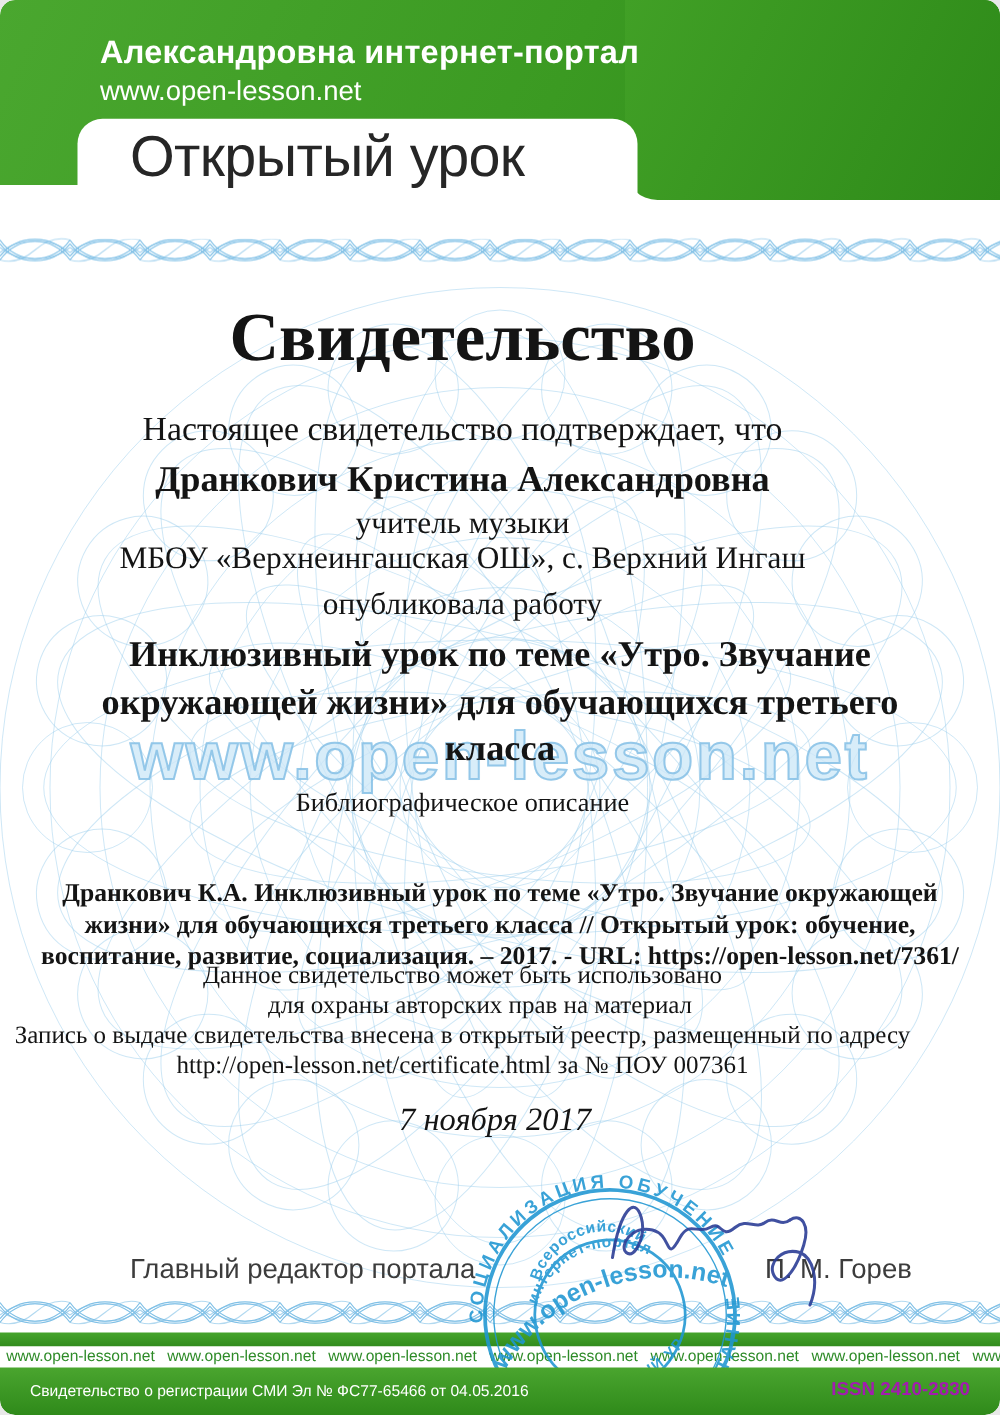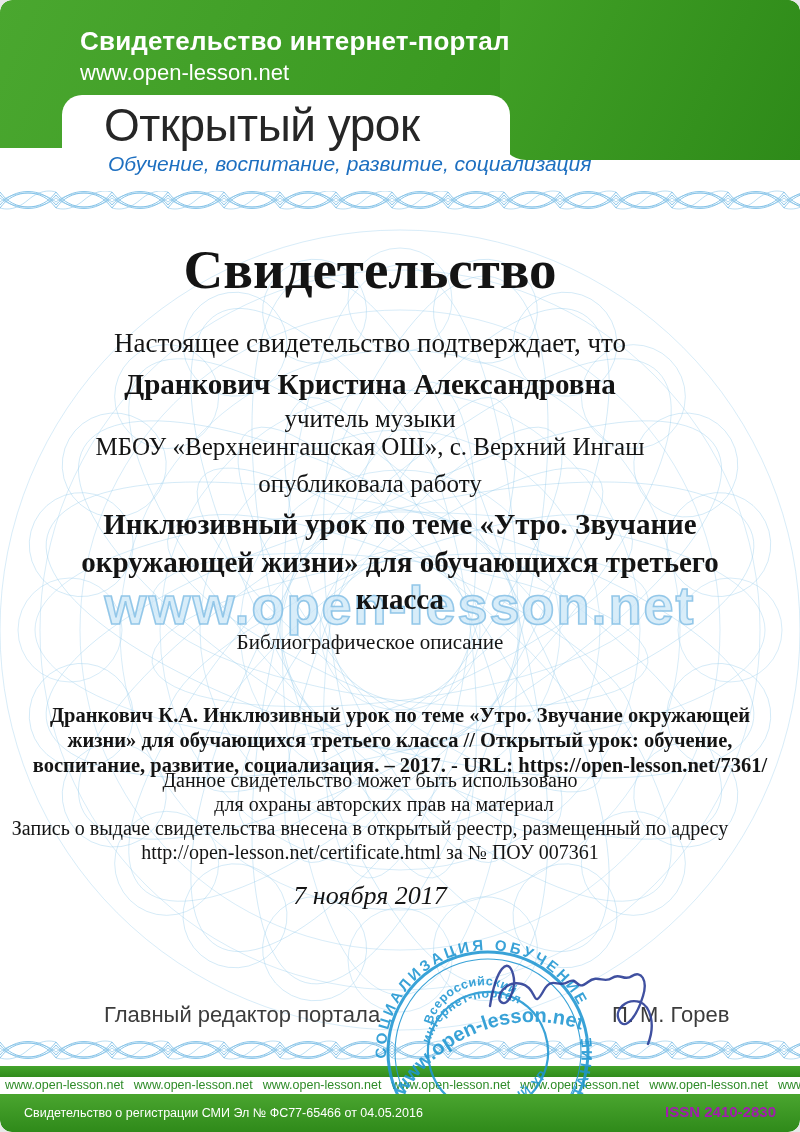--- a/index.html
+++ b/index.html
@@ -39,21 +39,21 @@
   .confirm{top:328px;font-size:27px;}
   .name{top:368px;font-size:29px;font-weight:bold;}
   .role{top:405px;font-size:25px;}
   .school{top:433px;font-size:25px;}
   .published{top:470px;font-size:25px;}
   .worktitle{top:506px;left:60px;width:680px;font-size:29px;font-weight:bold;line-height:1.3;}
   .bibhead{top:630px;font-size:21px;}
   .bibtext{top:659px;left:28px;width:744px;font-size:20.5px;font-weight:bold;line-height:1.22;margin-top:44px;}
   .usage1{top:769px;font-size:20px;} .usage2{top:793px;font-size:20px;margin-left:14px;}
   .reg1{top:817px;font-size:20px;} .reg2{top:841px;font-size:20px;}
-  .date{top:881px;font-size:26px;font-style:italic;}
+  .date{top:881px;font-size:26px;font-style:italic;padding-left:26px;}
 
   
   .editor-label{left:104px;top:1002px;z-index:2;color:#3c3c3c;font-size:22px;}
   .editor-name{left:612px;top:1002px;z-index:2;color:#3c3c3c;font-size:22px;}
   #stamp{left:372px;top:936px;width:232px;height:232px;z-index:3;opacity:.88;}
   #stamp text{fill:#1e96d2;font-family:"Liberation Sans",sans-serif;}
   #stamp .ring-word{font-size:15px;font-weight:bold;letter-spacing:3px;}
   #stamp .inner-small{font-size:12.5px;font-weight:bold;letter-spacing:.5px;}
   #stamp .inner-url{font-size:20px;font-weight:bold;}
   #stamp .inner-bottom{font-size:12px;font-weight:bold;letter-spacing:1.5px;}
@@ -70,25 +70,24 @@
   .footer-reg{left:24px;top:1106px;z-index:5;color:#fff;font-size:12.5px;}
   .footer-issn{right:24px;top:1103px;z-index:5;color:#a21caf;font-size:15px;font-weight:bold;text-align:right;}
 </style>
 </head>
 <body>
 
 <div class="page">
 
   <div class="abs header-green"></div>
   <div class="abs header-green-tab"></div>
-  <div class="abs portal-line">Свидетельство интернет-портал</div>
+  <div class="abs portal-line">Александровна интернет-портал</div>
   <div class="abs site-url">www.open-lesson.net</div>
   <div class="abs brand-banner"></div>
   <div class="abs brand-title">Открытый урок</div>
-  <div class="abs brand-subtitle" style="color:#1d6fc0;">Обучение, воспитание, развитие, социализация</div>
 
   <svg class="abs ribbon top" viewBox="0 0 800 28" preserveAspectRatio="none">
     <defs>
       <pattern id="weave" x="0" y="0" width="56" height="28" patternUnits="userSpaceOnUse">
         <g fill="none" stroke="#7fc0e6" stroke-width=".9">
           <path d="M0,6 C14,26 42,26 56,6"></path>
           <path d="M0,22 C14,2 42,2 56,22"></path>
           <path d="M0,9 C14,27 42,27 56,9"></path>
           <path d="M0,19 C14,1 42,1 56,19"></path>
           <path d="M0,12 C14,24 42,24 56,12" opacity=".7"></path>

